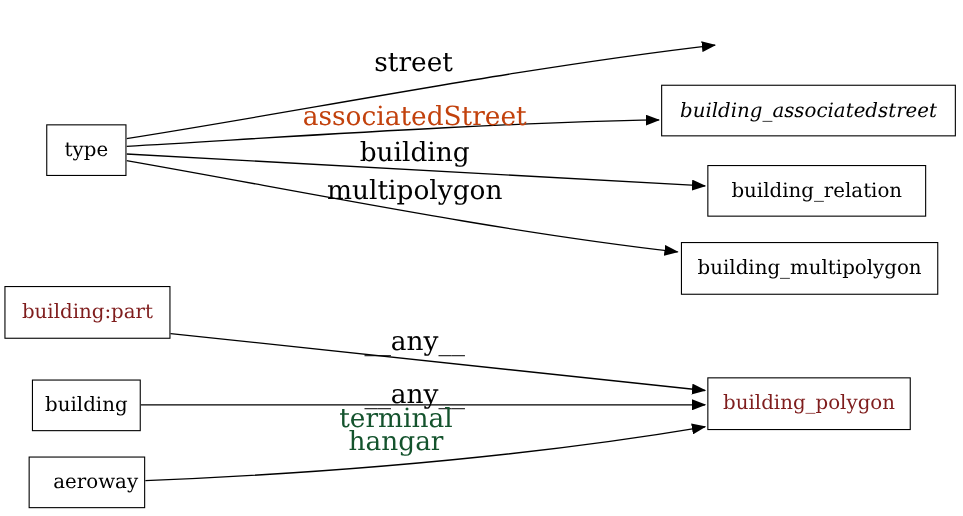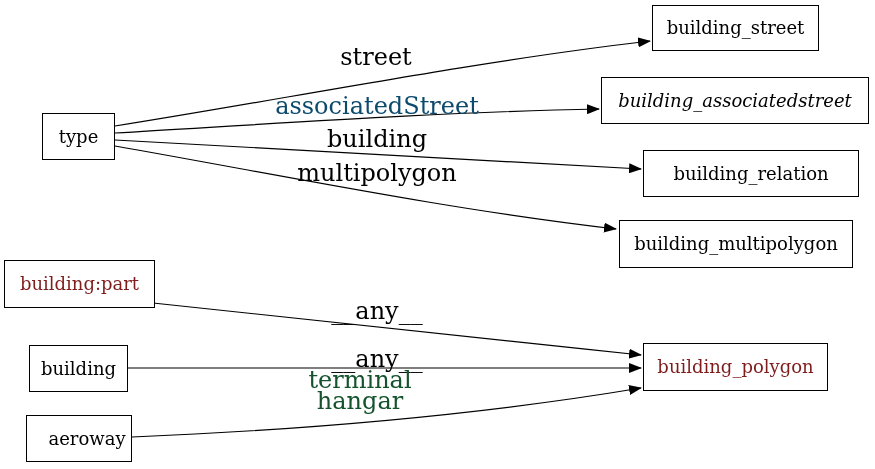--- a/index.html
+++ b/index.html
@@ -62,29 +62,28 @@
   <path d="M115,126 C280,100 470,62 650,41" class="edge" stroke="#000000" marker-end="url(#arrow)"></path>
       <path d="M115,133 C270,124 440,112 599,109" class="edge" stroke="#000000" marker-end="url(#arrow)"></path>
       <path d="M115,140 C280,148 460,158 641,169" class="edge" stroke="#000000" marker-end="url(#arrow)"></path>
       <path d="M115,146 C280,175 450,210 616,229" class="edge" stroke="#000000" marker-end="url(#arrow)"></path>
       <path d="M153,303 C320,320 480,338 641,355" class="edge" stroke="#000000" marker-end="url(#arrow)"></path>
       <path d="M128,368 L641,368" class="edge" stroke="#000000" marker-end="url(#arrow)"></path>
       <path d="M132,437 C300,430 480,415 641,388" class="edge" stroke="#000000" marker-end="url(#arrow)"></path>
     </svg>
 
 <div class="edge-label" style="left: 376px; top: 57px; color: rgb(0, 0, 0);">street</div>
-    <div class="edge-label" style="left: 377px; top: 106px; color: #0c4a6e;">associatedStreet</div>
+    <div class="edge-label" style="left: 377px; top: 106px; color: #c2410c;">associatedStreet</div>
     <div class="edge-label" style="left: 377px; top: 139px; color: rgb(0, 0, 0);">building</div>
     <div class="edge-label" style="left: 377px; top: 173px; color: rgb(0, 0, 0);">multipolygon</div>
     <div class="edge-label" style="left: 377px; top: 311px; color: rgb(0, 0, 0);">__any__</div>
     <div class="edge-label" style="left: 377px; top: 359px; color: rgb(0, 0, 0);">__any__</div>
     <div class="edge-label" style="left: 360px; top: 391px; color: #14532d;">terminal
 hangar</div>
     <div class="node" style="left: 42px; top: 113px; width: 73px; height: 47px; border-color: rgb(0, 0, 0); color: rgb(0, 0, 0);">type</div>
-    <div class="node" style="left: 652px; top: 5px; width: 167px; height: 46px; border-color: rgb(0, 0, 0); color: rgb(0, 0, 0);">building_street</div>
     <div class="node" style="left: 601px; top: 77px; width: 268px; height: 47px; border-color: rgb(0, 0, 0); color: rgb(0, 0, 0); font-style: italic;">building_associatedstreet</div>
-    <div class="node" style="left: 643px; top: 150px; width: 216px; height: 47px; border-color: rgb(0, 0, 0); color: rgb(0, 0, 0);">building_relation</div>
+    <div class="node" style="left: 643px; top: 150px; width: 199px; height: 47px; border-color: rgb(0, 0, 0); color: rgb(0, 0, 0);">building_relation</div>
     <div class="node" style="left: 619px; top: 220px; width: 234px; height: 48px; border-color: rgb(0, 0, 0); color: rgb(0, 0, 0);">building_multipolygon</div>
     <div class="node" style="left: 4px; top: 260px; width: 151px; height: 48px; border-color: rgb(0, 0, 0); color: #7f1d1d;">building:part</div>
     <div class="node" style="left: 29px; top: 345px; width: 99px; height: 47px; border-color: rgb(0, 0, 0); color: rgb(0, 0, 0);">building</div>
     <div class="node" style="left: 26px; top: 415px; width: 106px; height: 47px; border-color: rgb(0, 0, 0); color: rgb(0, 0, 0); padding-left: 16px;">aeroway</div>
     <div class="node" style="left: 643px; top: 343px; width: 185px; height: 48px; border-color: rgb(0, 0, 0); color: #7f1d1d;">building_polygon</div>
   </div>
 
 </body></html>

